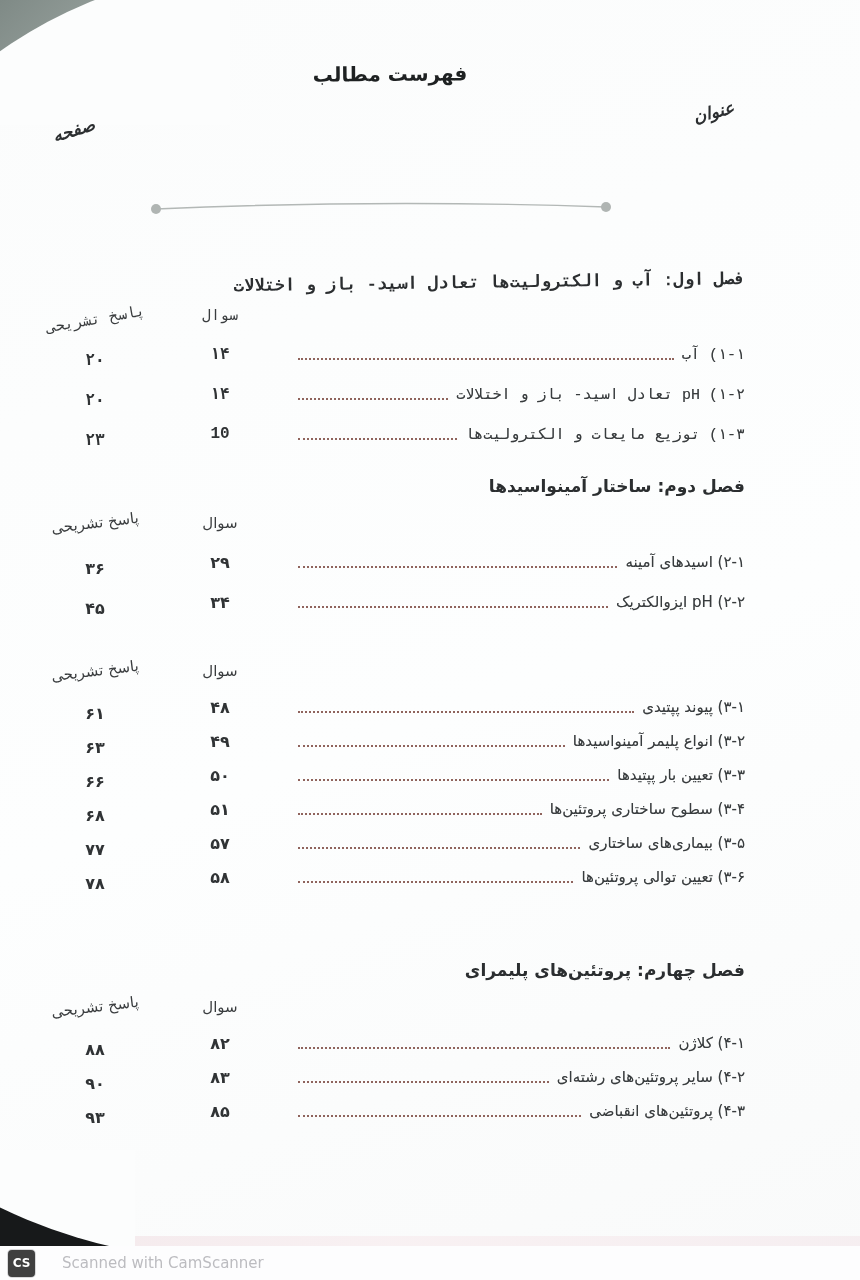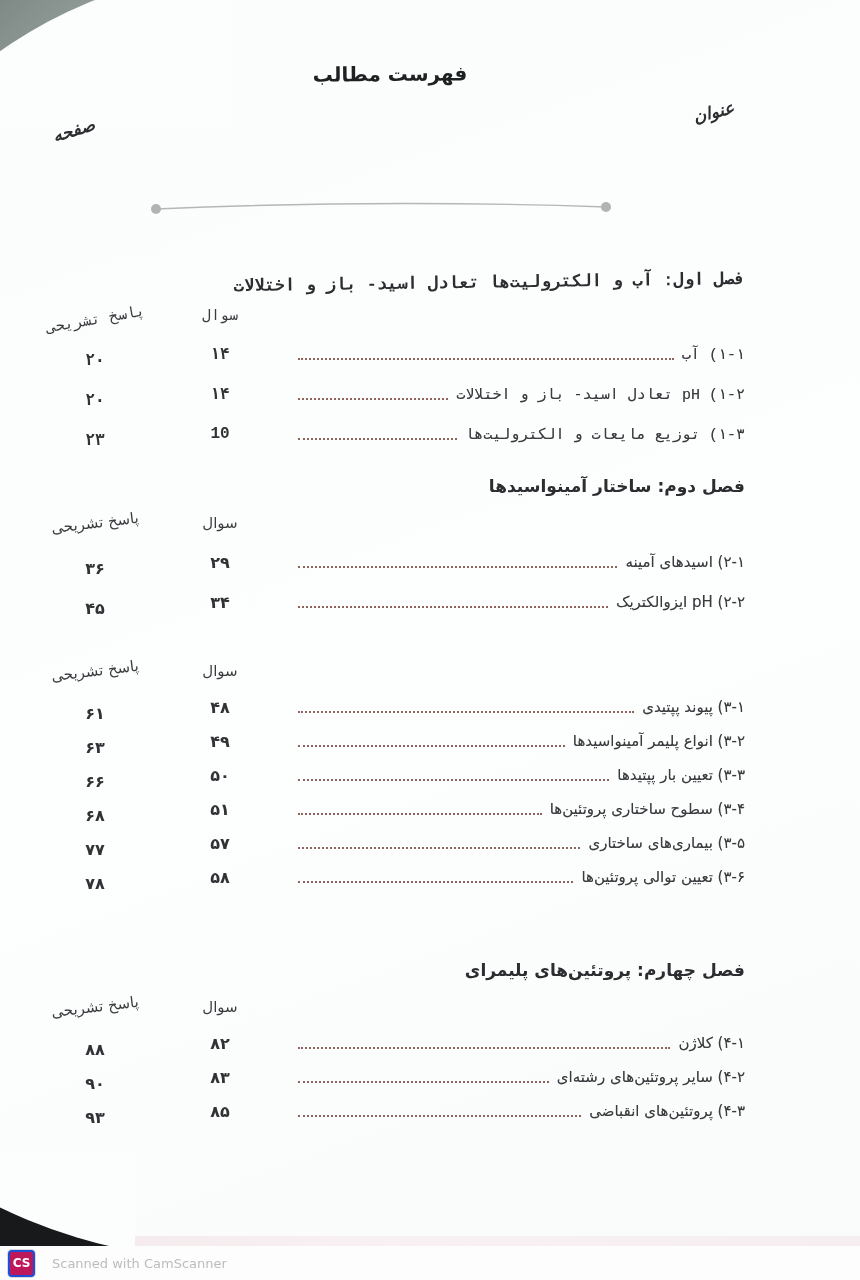--- a/index.html
+++ b/index.html
@@ -56,25 +56,25 @@
     border-bottom:2px dotted var(--leader-color,#7d4a42);
     transform:translateY(5px); opacity:.85; }
   .cell { font-size:16px; font-weight:bold; color:#303335; text-align:center; }
   .cell.q { width:140px; }
   .cell.a { width:110px; transform:translateY(6px); }
 
   
   .cam-bar { position:absolute; left:0; right:0; top:1246px; height:34px;
     background:#fdfdfe; display:flex; align-items:center; padding-left:8px;
     box-sizing:border-box; }
-  .cs-badge { width:23px; height:23px; border-radius:4px; background:#be185d;
-    border:2px solid #1d4ed8; box-shadow:0 0 0 1px #d9d9db; color:#fff;
+  .cs-badge { width:23px; height:23px; border-radius:4px; background:#404040;
+    border:2px solid #404040; box-shadow:0 0 0 1px #d9d9db; color:#fff;
     font-size:12px; font-weight:bold; display:flex; align-items:center;
     justify-content:center; font-family:"DejaVu Sans", sans-serif;text-align:center; }
-  .cam-text { margin-left:17px; font-size:13px; color:var(--wm-color,#bcbcc0); }
+  .cam-text { margin-left:27px; font-size:15px; color:var(--wm-color,#bcbcc0); }
 </style>
 </head>
 <body>
 
 <div class="page">
 
   <div class="corner-tl"></div>
 
   <div class="doc-title">فهرست مطالب</div>
 

